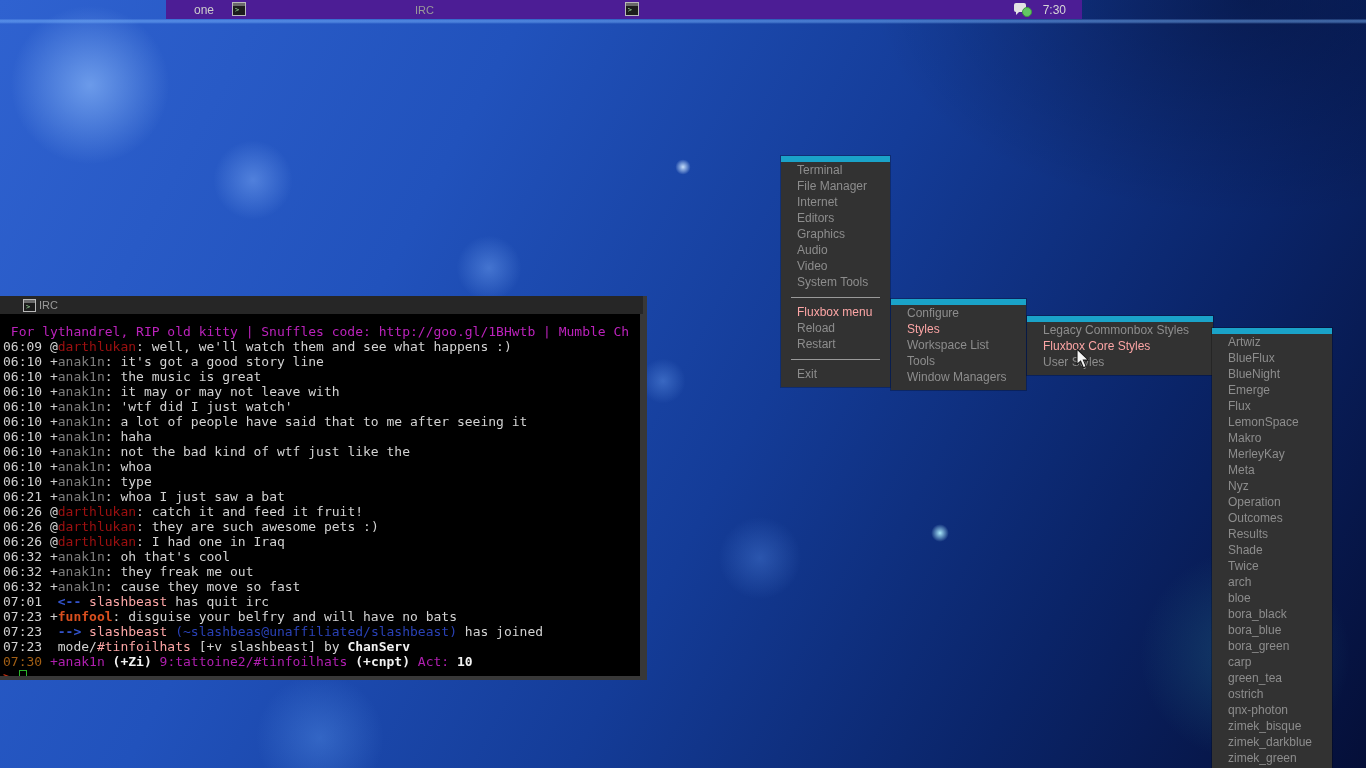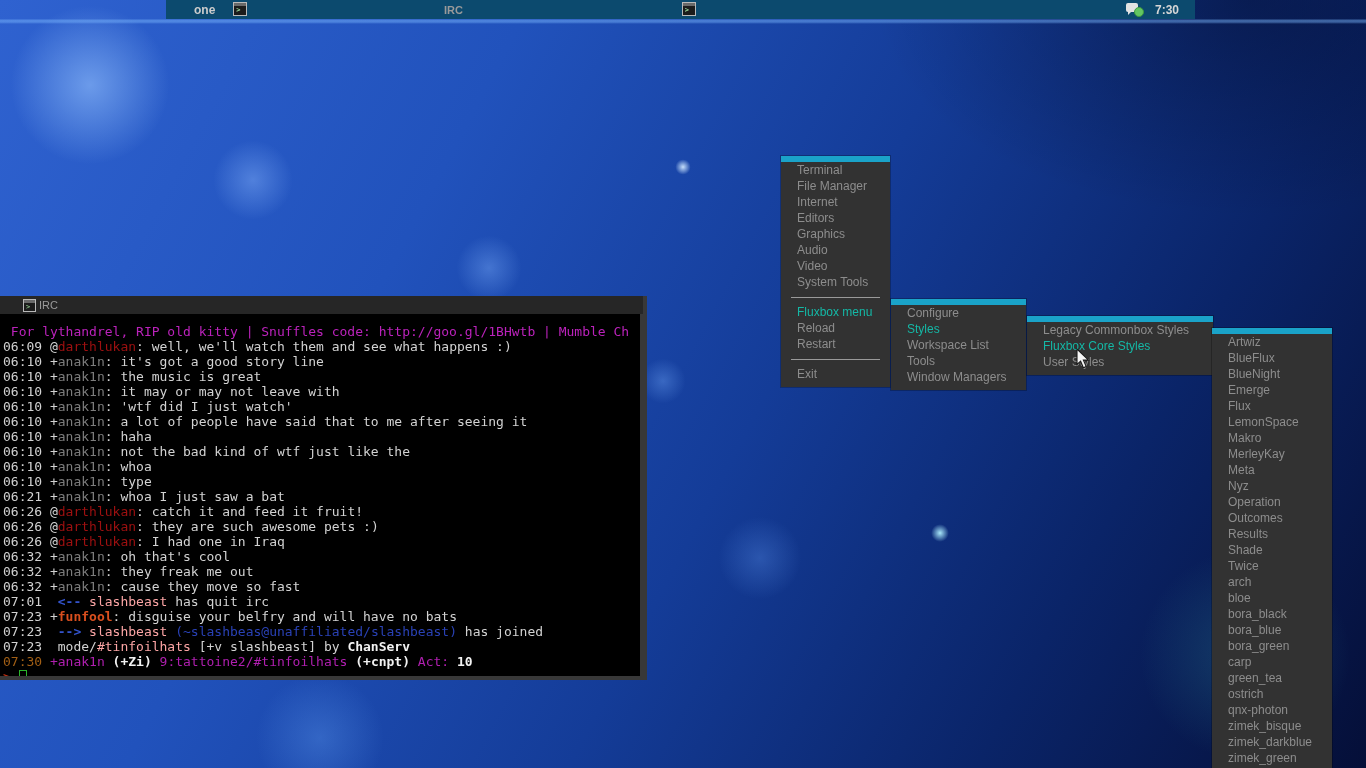--- a/index.html
+++ b/index.html
@@ -17,23 +17,23 @@
       radial-gradient(circle 11px  at 940px 533px, rgba(175,240,255,.95), rgba(175,240,255,0) 80%),
       radial-gradient(circle 55px  at 760px 558px, rgba(95,150,240,.32), rgba(95,150,240,0) 75%),
       radial-gradient(circle 140px at 1245px 655px, rgba(48,135,155,.32), rgba(48,135,155,0) 75%),
       radial-gradient(circle 85px  at 320px 738px, rgba(95,155,240,.35), rgba(95,155,240,0) 75%),
       radial-gradient(ellipse 520px 300px at 1250px 0px, rgba(0,2,22,.38), rgba(0,2,22,0) 72%),
       linear-gradient(118deg, #2f62d0 0%, #2152bc 30%, #143c98 55%, #0a2468 78%, #050f38 100%);
   }
 
   
   .taskbar {
-    position:absolute; left:166px; top:0; width:1029px; height:19px;
-    background:#0c4a6e; display:flex; align-items:center;
-    font-size:12px; color:#a8a8a8;font-weight:bold;
+    position:absolute; left:166px; top:0; width:916px; height:19px;
+    background:#4c1d95; display:flex; align-items:center;
+    font-size:12px; color:#a8a8a8;
   }
   .ws-label { padding:0 14px 0 28px; color:#cccccc; font-size:12px; }
   .tasks { flex:1; display:flex; height:100%; }
   .task { flex:1; position:relative; display:flex; align-items:center; height:100%; }
   .task .task-title { width:100%; text-align:center; color:#9a9a9a; font-size:11px;
     white-space:nowrap; overflow:hidden; }
   .task .ticon { position:absolute; left:4px; top:2px; }
   .ticon { width:14px; height:14px; background:#1c1c1c; border:1px solid #b9b9b9; position:relative; }
   .ticon::before { content:""; position:absolute; left:0; top:0; right:0; height:3px; background:#6a6a6a; }
   .ticon::after { content:">"; position:absolute; left:2px; top:3px; font-size:7px; line-height:9px; color:#9fe29f; font-family:"DejaVu Sans Mono", monospace; }
@@ -77,21 +77,21 @@
   .seg-cursor    { display:inline-block; width:8px; height:13px; border:1px solid #2ab52a; vertical-align:-2px; }
 
   
   .menu-layer { position:absolute; inset:0; }
   .fb-menu { position:absolute; background:#323232; padding-bottom:5px; box-shadow:0 0 0 1px rgba(0,0,0,.25); }
   .fb-strip { height:6px; background:#1aa3c9; }
   .fb-item {
     height:16px; line-height:16px; padding-left:16px;
     font-size:12px; color:#8d8d8d; white-space:nowrap; overflow:hidden;
   }
-  .fb-item.hl { color:#14b8a6; }
+  .fb-item.hl { color:#fca5a5; }
   .fb-sep { height:14px; position:relative; }
   .fb-sep::after { content:""; position:absolute; left:10px; right:10px; top:7px; height:1px; background:#9a9a9a; }
 
   
   .cursor-arrow { position:absolute; z-index:99; }
 </style>
 </head>
 <body>
 
 <div class="taskbar">

